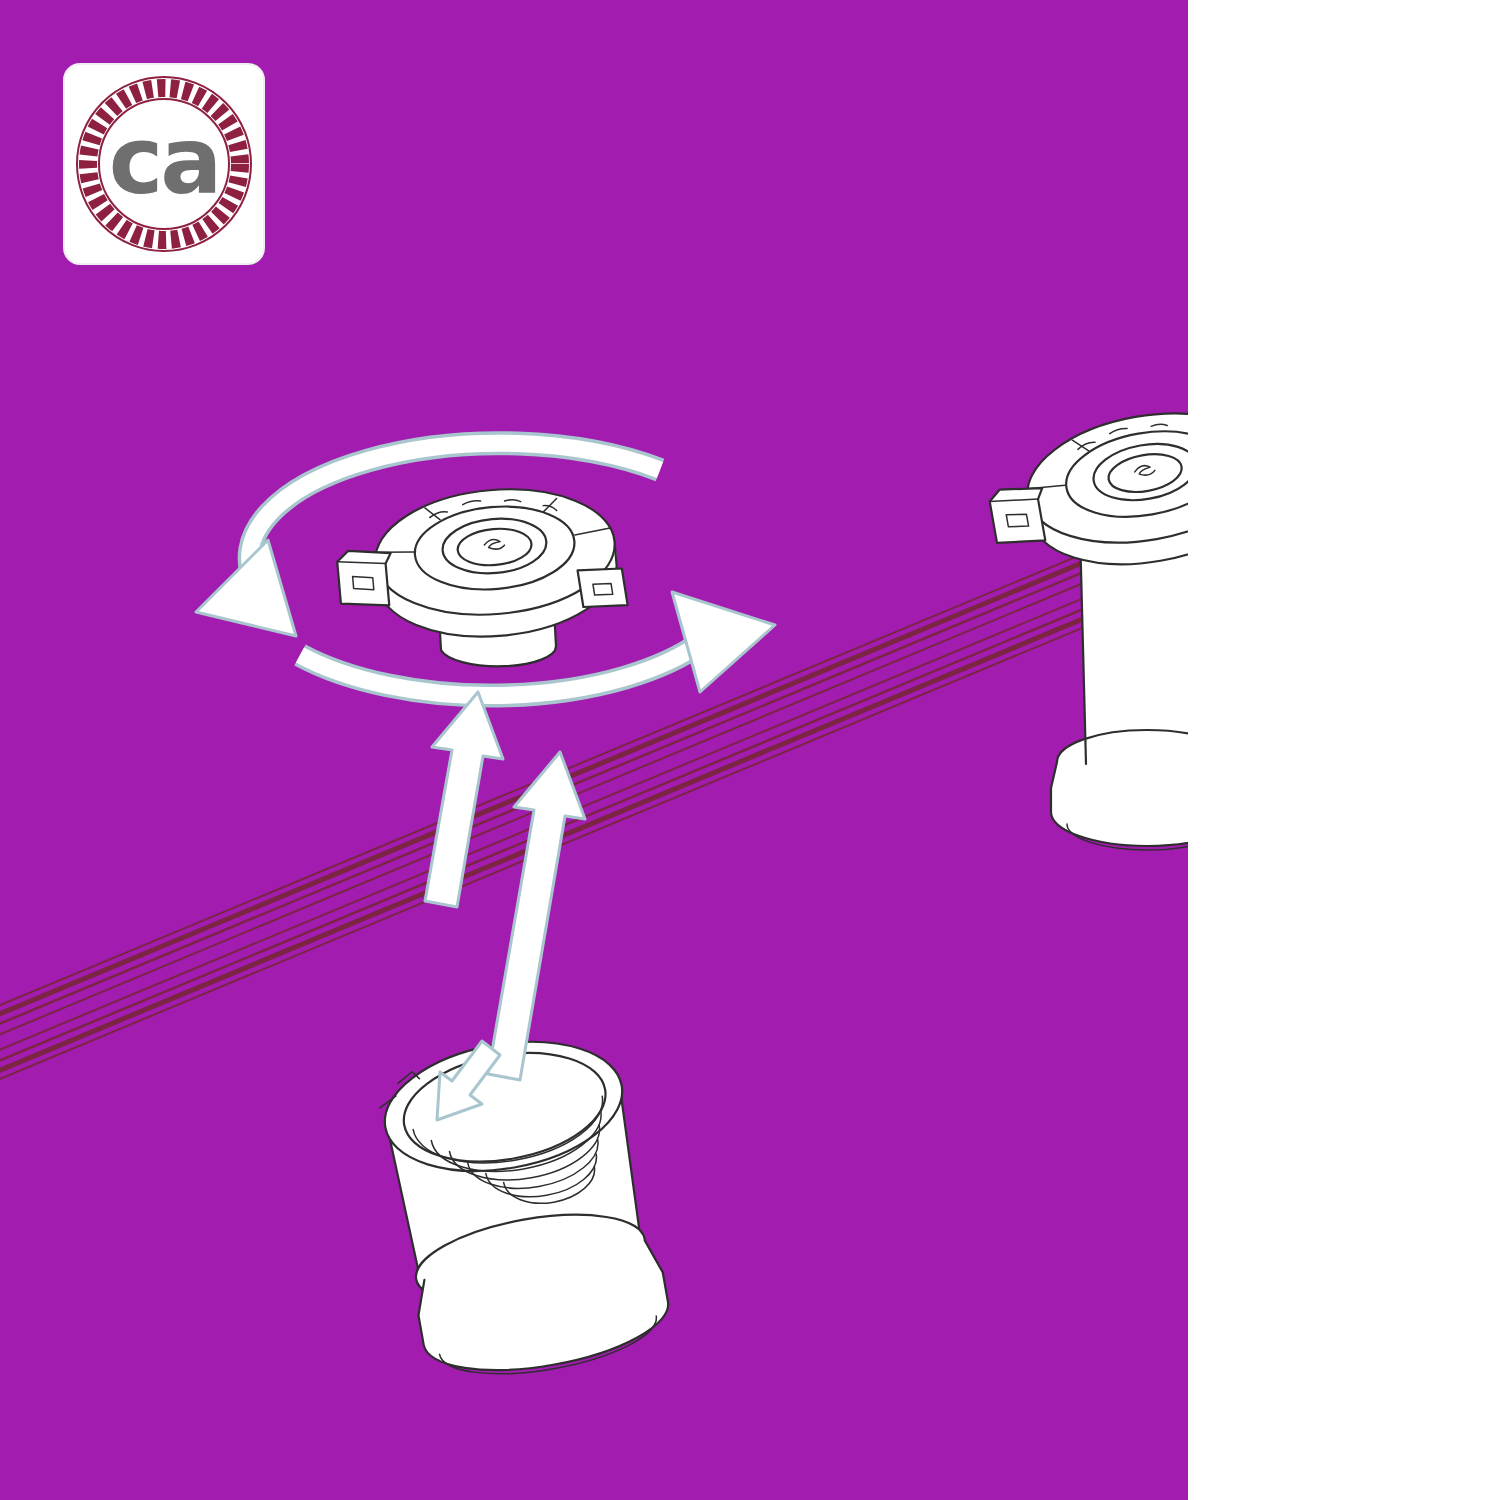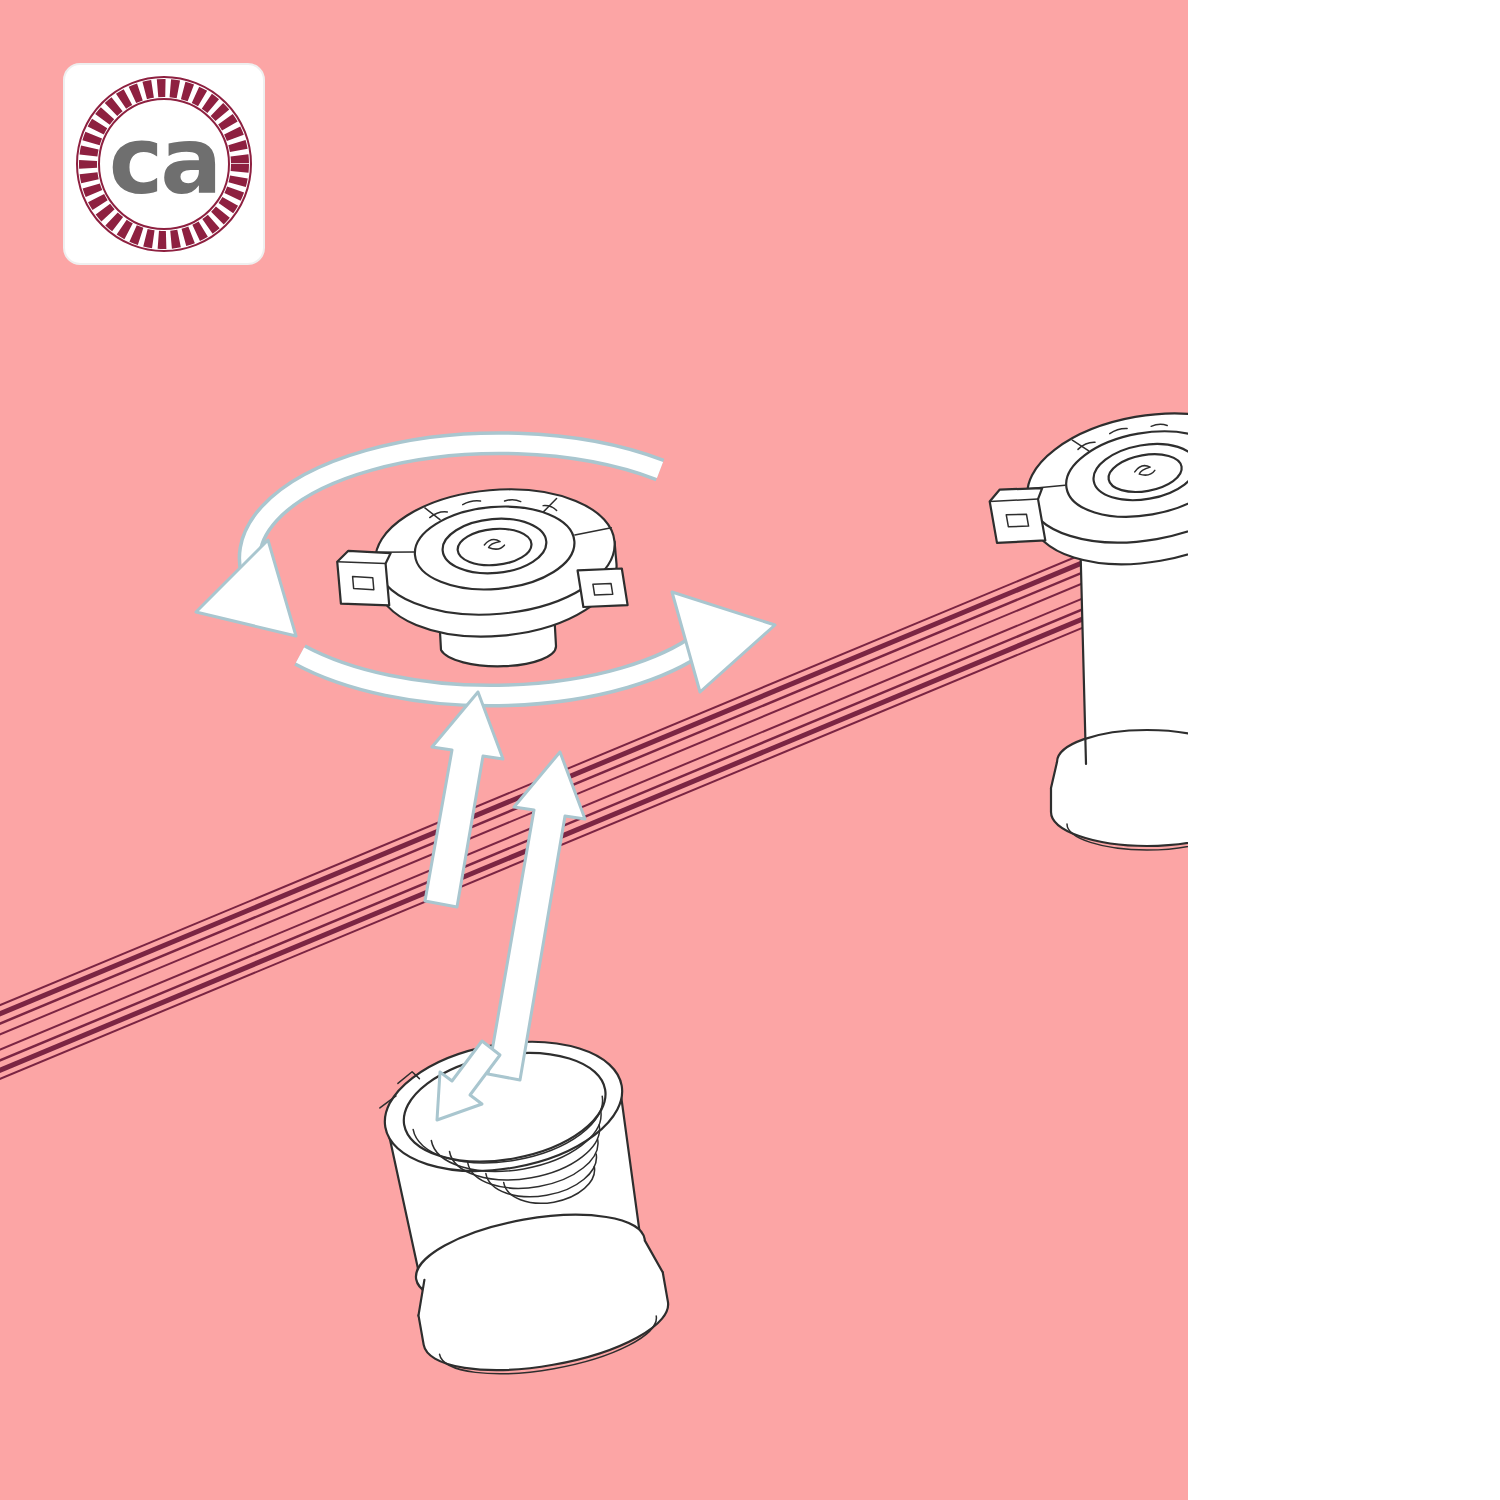--- a/index.html
+++ b/index.html
@@ -1,16 +1,16 @@
 <!DOCTYPE html>
 <html style="--ink: #2e2e2e; --cable: #7b2543; --arrow: #a9c6cf; --logo-ring: #8e2040; --logo-text: #6f6f6f;"><head>
 <meta charset="utf-8">
 <style>
   html,body{margin:0;padding:0;background:#fff;}
-  .stage{position:relative;width:1188px;height:1500px;background:#fca5a5;overflow:hidden;
+  .stage{position:relative;width:1188px;height:1500px;background:#a21caf;overflow:hidden;
          font-family:"DejaVu Sans","Liberation Sans",sans-serif;}
   svg{display:block;}
 
   
   .ln{stroke:var(--ink,#2e2e2e);stroke-width:2.2;fill:none;stroke-linecap:round;stroke-linejoin:round;}
   .thin{stroke-width:1.5;}
   .nf{fill:none;}
   .wf{fill:#ffffff;}
 
   

